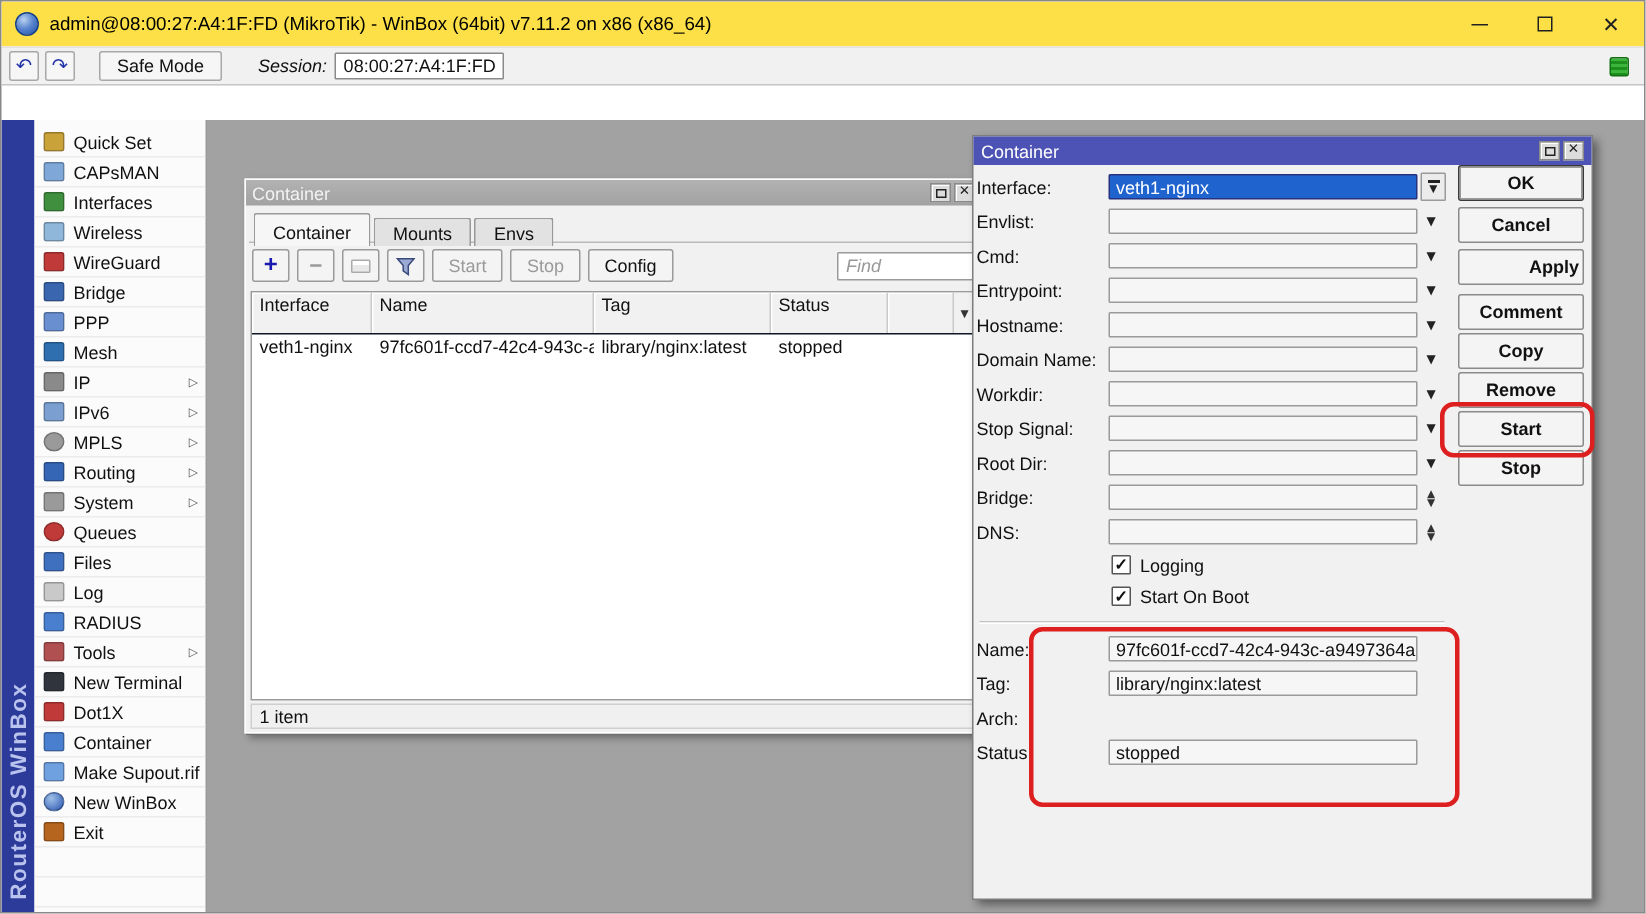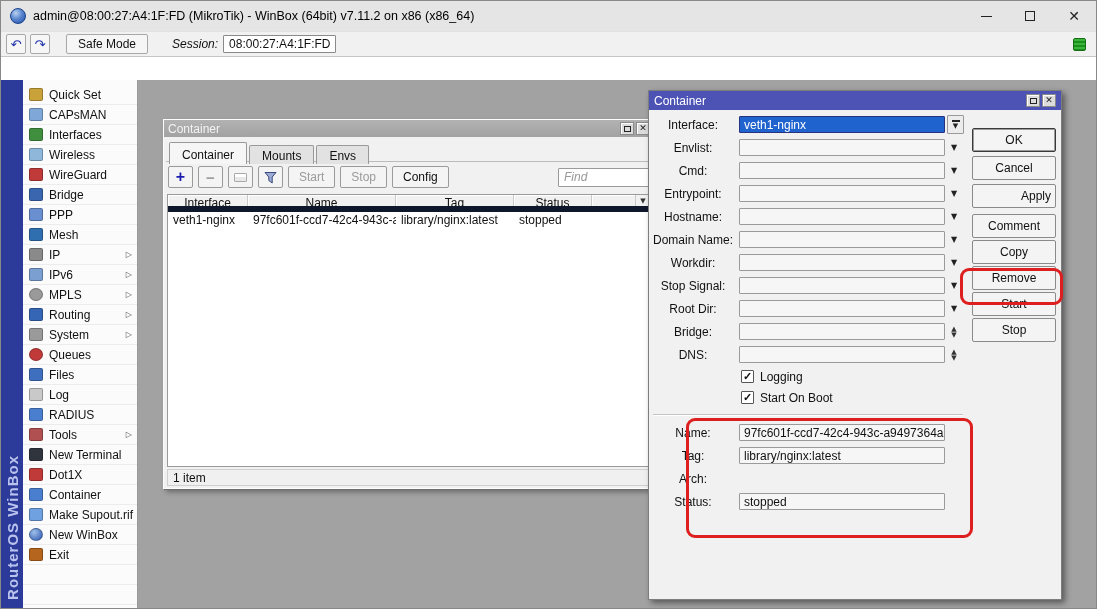--- a/index.html
+++ b/index.html
@@ -2,21 +2,21 @@
 <html><head>
 <meta charset="utf-8">
 <style>
   * { margin:0; padding:0; box-sizing:border-box; }
   html,body { background:#d8d8d8; }
   .page { position:relative; width:1097px; height:609px; background:#fff;
           font-family:"Liberation Sans", sans-serif; font-size:12px; color:#111;
           overflow:hidden; border:1px solid #888; }
 
   
-  .titlebar { height:30px; display:flex; align-items:center; background:#e5e5e5; padding-left:9px; }
+  .titlebar { height:30px; display:flex; align-items:center; background:#fde047; padding-left:9px; }
   .app-logo { width:16px; height:16px; border-radius:50%;
               background:radial-gradient(circle at 35% 30%, #b9d2ef 0%, #5b86cf 45%, #1d4fa8 100%);
               border:1px solid #16408c; margin-right:7px; flex:none; }
   .app-title { font-size:12.5px; color:#000; }
   .win-controls { margin-left:auto; display:flex; height:30px; }
   .win-btn { width:44px; height:30px; display:flex; align-items:center; justify-content:center; color:#222; }
   .glyph-min { width:11px; height:1px; background:#222; display:block; }
   .glyph-max { width:10px; height:10px; border:1px solid #222; display:block; }
   .glyph-x { font-size:14px; line-height:14px; }
 
@@ -86,60 +86,60 @@
   .card-glyph { width:13px; height:9px; border:1px solid #aaa; border-radius:1px;
                 background:linear-gradient(180deg,#fff 0 3px,#e8e8e8 3px); }
   .disabled-txt { color:#9a9a9a; }
   .find-input { margin-left:auto; width:92px; height:19px; border:1px solid #9a9a9a;
                 background:#fff; font-style:italic; color:#999; padding:0 5px; font-size:12px;
                 font-family:"Liberation Sans",sans-serif; border-radius:1px; }
   .find-input::placeholder { color:#999; font-style:italic; }
 
   .lw-table { position:absolute; left:3px; right:3px; top:74px; bottom:21px;
               background:#fff; border:1px solid #9a9a9a; overflow:hidden; }
-  .thead { display:flex; background:#f1f1f1; height:17px; border-bottom:6px solid #0f172a;text-align:center; }
+  .thead { display:flex; background:#f1f1f1; height:28px; border-bottom:1px solid #0f172a; }
   .th { padding:1px 5px; border-right:1px solid #c9c9c9; box-shadow:inset 1px 1px 0 #fff;
         font-size:12px; white-space:nowrap; overflow:hidden; }
   .th-arrow { margin-left:auto; width:14px; display:flex; align-items:center; justify-content:center;
               font-size:7px; color:#333; font-family:"DejaVu Sans",sans-serif; }
   .trow { display:flex; height:16px; }
   .td { padding:1px 5px; font-size:12px; white-space:nowrap; overflow:hidden; }
   .c1 { width:80px; flex:none; } .c2 { width:148px; flex:none; }
   .c3 { width:118px; flex:none; } .c4 { width:78px; flex:none; }
   .lw-status { position:absolute; left:3px; right:3px; bottom:2px; height:17px;
                background:#f0f0f0; border:1px solid #cfcfcf; font-size:12px; padding:1px 5px; }
 
   
   .dlg { position:absolute; left:510px; top:10px; width:414px; height:510px;
          background:#f1f1f1; border:1px solid #7d7d7d;
          box-shadow:3px 3px 6px rgba(0,0,0,.45); }
   .dlg-titlebar { height:19px; background:#4d53b5; color:#fff; display:flex;
                   align-items:center; padding:0 5px; font-size:12px; }
   .dlg-body { position:relative; height:491px; padding-top:6px; }
   .frow { display:flex; align-items:center; height:17px; margin-bottom:6px; padding-left:2px; }
-  .flabel { width:84px; text-align:center; margin-right:4px; font-size:12px; white-space:nowrap; }
+  .flabel { width:84px; text-align:left; margin-right:4px; font-size:12px; white-space:nowrap; }
   .finput { width:206px; height:17px; border:1px solid #9a9a9a; background:#f6f6f6;
             font-size:12px; padding:0 4px; display:flex; align-items:center;
             white-space:nowrap; overflow:hidden; border-radius:1px; }
   .finput.selected { background:#1f63cf; color:#fff; border-color:#27327f; }
   .arrow-cell { width:18px; display:flex; align-items:center; justify-content:center;
                 font-size:8px; color:#222; font-family:"DejaVu Sans",sans-serif; }
   .combo-btn { width:17px; height:19px; border:1px solid #9a9a9a; background:#ececec;
                margin-left:2px; display:flex; flex-direction:column; align-items:center;
                justify-content:center; border-radius:1px; }
   .combo-bar { width:8px; height:2px; background:#222; margin-bottom:1px; }
   .combo-tri { font-size:7px; line-height:6px; color:#222; font-family:"DejaVu Sans",sans-serif; }
   .updown { display:flex; flex-direction:column; align-items:center; line-height:6px; }
   .updown span { font-size:7px; color:#333; font-family:"DejaVu Sans",sans-serif; }
   .cbrow { display:flex; align-items:center; height:15px; margin:6px 0 6px 92px; }
   .cb { width:13px; height:13px; border:1px solid #555; background:#fff; margin-right:6px;
         display:flex; align-items:center; justify-content:center; font-size:11px;
         font-weight:bold; color:#111; border-radius:1px; }
   .dlg-sep { margin:9px 98px 8px 4px; border-top:1px solid #c4c4c4; border-bottom:1px solid #fff; }
-  .dlg-buttons { position:absolute; top:18px; right:5px; width:84px; }
+  .dlg-buttons { position:absolute; top:0; right:5px; width:84px;font-weight:bold; }
   .dbtn { height:24px; border:1px solid #8a8a8a; background:#f4f4f4; border-radius:2px;
           display:flex; align-items:center; justify-content:center; font-size:12px;
           margin-bottom:4px; }
   .dbtn.default { border-color:#3a3a3a; box-shadow:inset 0 0 0 1px #9a9a9a; }
   .mb6 { margin-bottom:6px;padding-left:44px; } .mb2 { margin-bottom:2px; }
 
   .annot { position:absolute; border:3px solid #dd1f1f; border-radius:9px; pointer-events:none; z-index:5; }
   .annot-start { left:311px; top:158px; width:103px; height:37px; }
   .annot-info  { left:37px; top:308px; width:287px; height:120px; }
 </style>

